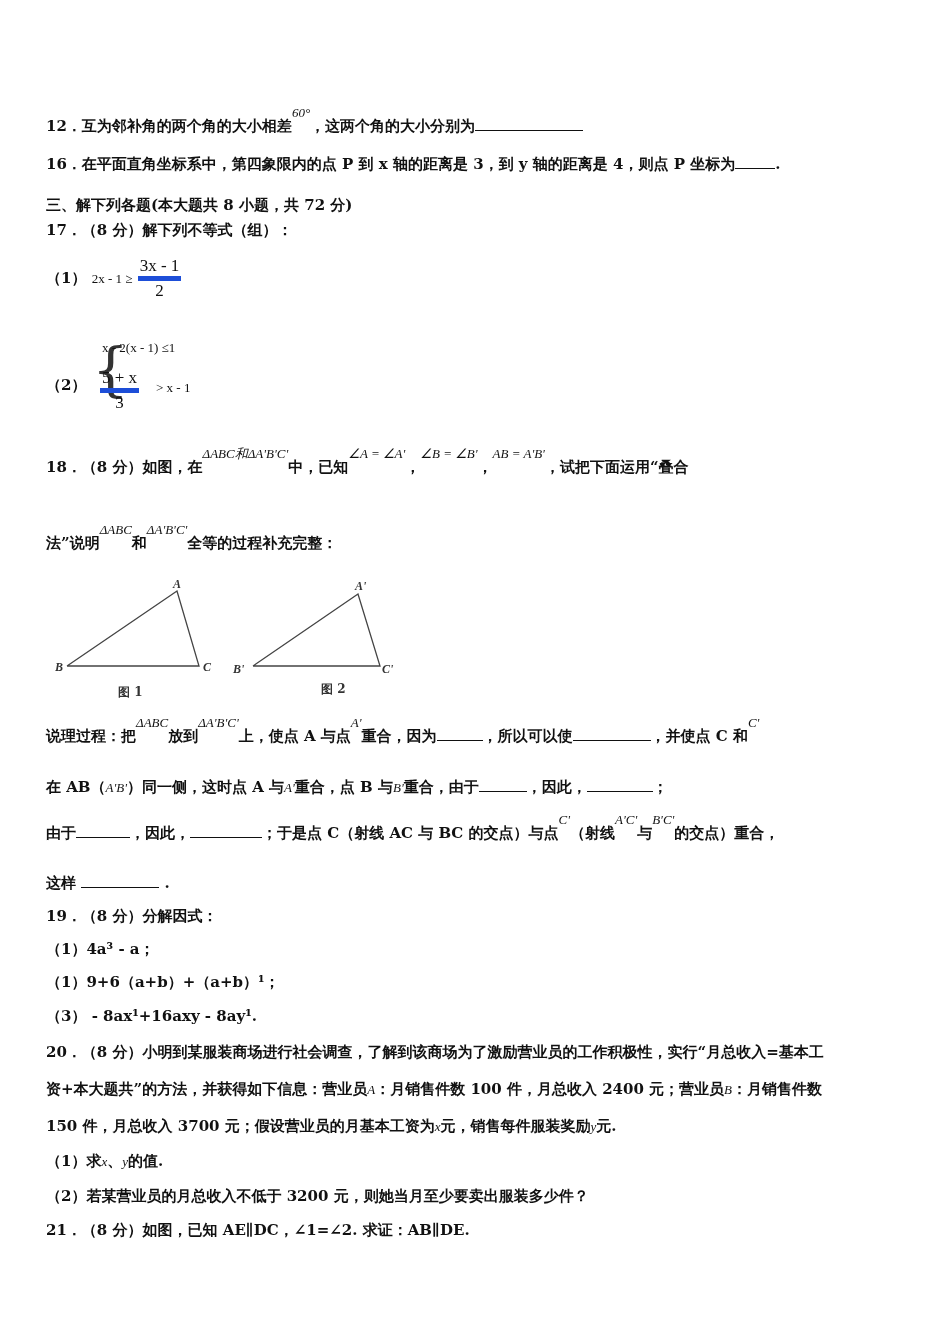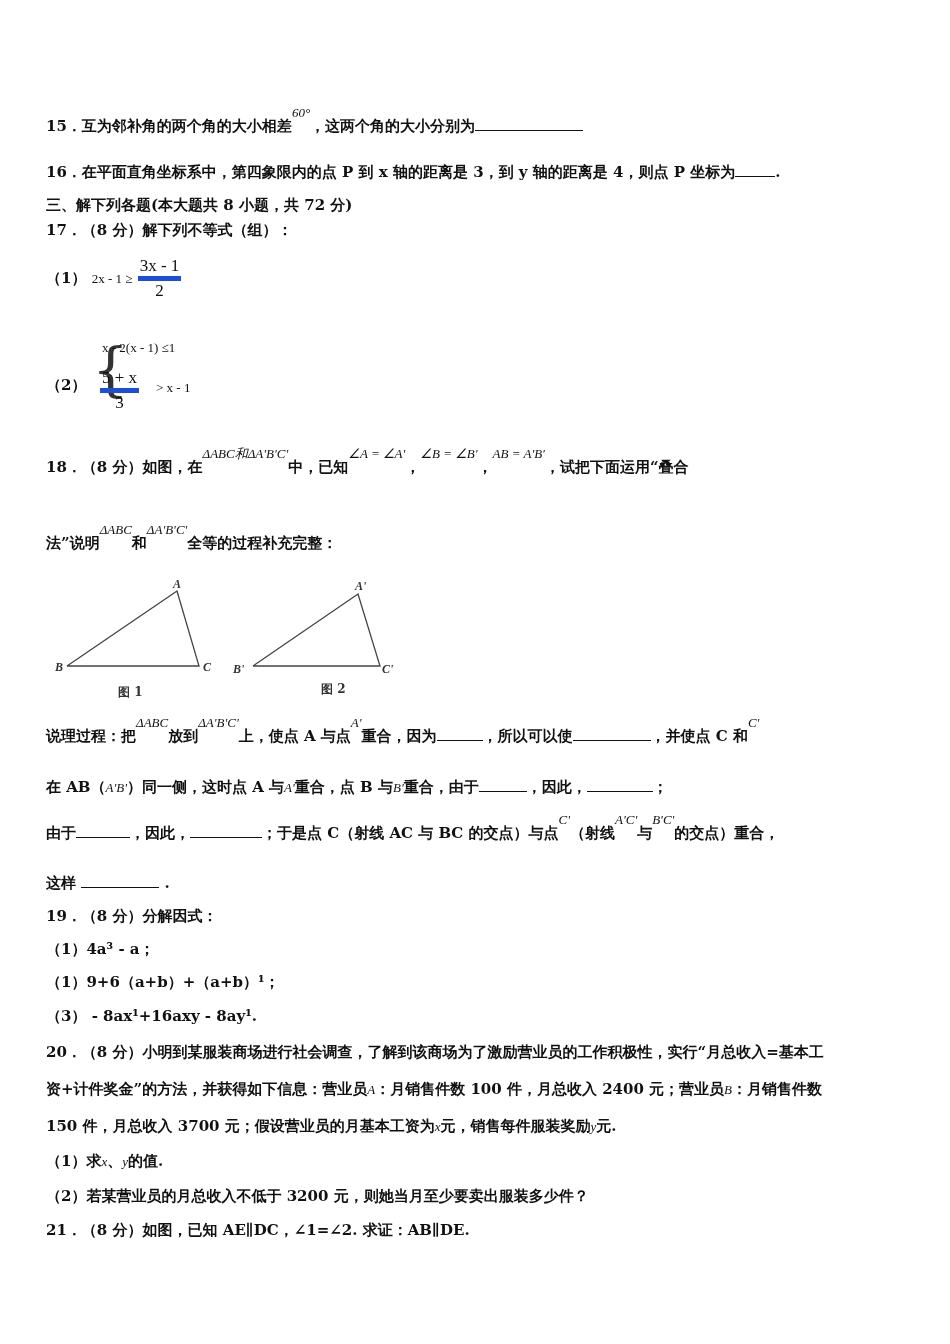--- a/index.html
+++ b/index.html
@@ -13,24 +13,24 @@
   .blank { display: inline-block; border-bottom: 1px solid #111; height: 14px; vertical-align: baseline; }
   .frac { display: inline-block; text-align: center; vertical-align: middle; font-family: "Liberation Serif", serif; font-weight: normal; font-size: 17px; }
   .frac .num { display: block; border-bottom: 5px solid #1d4ed8; padding: 0 2px; }
   .frac .den { display: block; }
   .fig { position: absolute; }
 </style>
 </head>
 <body>
 
 <div class="line" style="top:116px">
-  <span>15．互为邻补角的两个角的大小相差</span><span class="m sup">60°</span><span>，这两个角的大小分别为</span><span class="blank" style="width:108px"></span>
+  <span>12．互为邻补角的两个角的大小相差</span><span class="m sup">60°</span><span>，这两个角的大小分别为</span><span class="blank" style="width:108px"></span>
 </div>
 
-<div class="line" style="top:162px">
+<div class="line" style="top:154px">
   <span>16．在平面直角坐标系中，第四象限内的点 P 到 x 轴的距离是 3，到 y 轴的距离是 4，则点 P 坐标为</span><span class="blank" style="width:40px"></span><span>.</span>
 </div>
 
 <div class="line" style="top:196px">三、解下列各题(本大题共 8 小题，共 72 分)</div>
 <div class="line" style="top:221px">17．（8 分）解下列不等式（组）：</div>
 
 <div class="line" style="top:256px">
   <span>（1）</span>
   <span class="frac" style="font-family:'Liberation Serif',serif;font-weight:normal;font-size:13px;vertical-align:middle">2x - 1 ≥</span>
   <span class="frac"><span class="num">3x - 1</span><span class="den">2</span></span>
@@ -91,21 +91,21 @@
   <span>这样</span> <span class="blank" style="width:78px"></span> <span>.</span>
 </div>
 
 <div class="line" style="top:907px">19．（8 分）分解因式：</div>
 <div class="line" style="top:940px">（1）4a³ - a；</div>
 <div class="line" style="top:973px">（1）9+6（a+b）+（a+b）¹；</div>
 <div class="line" style="top:1007px">（3） - 8ax¹+16axy - 8ay¹.</div>
 
 <div class="line" style="top:1043px">20．（8 分）小明到某服装商场进行社会调查，了解到该商场为了激励营业员的工作积极性，实行“月总收入=基本工</div>
 <div class="line" style="top:1080px">
-  <span>资+计件奖金”的方法，并获得如下信息：营业员</span><span class="m">A</span><span>：月销售件数 100 件，月总收入 2400 元；营业员</span><span class="m">B</span><span>：月销售件数</span>
+  <span>资+本大题共”的方法，并获得如下信息：营业员</span><span class="m">A</span><span>：月销售件数 100 件，月总收入 2400 元；营业员</span><span class="m">B</span><span>：月销售件数</span>
 </div>
 <div class="line" style="top:1117px">
   <span>150 件，月总收入 3700 元；假设营业员的月基本工资为</span><span class="m">x</span><span>元，销售每件服装奖励</span><span class="m">y</span><span>元.</span>
 </div>
 <div class="line" style="top:1152px">
   <span>（1）求</span><span class="m">x</span><span>、</span><span class="m">y</span><span>的值.</span>
 </div>
 <div class="line" style="top:1187px">（2）若某营业员的月总收入不低于 3200 元，则她当月至少要卖出服装多少件？</div>
 <div class="line" style="top:1221px">21．（8 分）如图，已知 AE∥DC，∠1=∠2. 求证：AB∥DE.</div>
 

